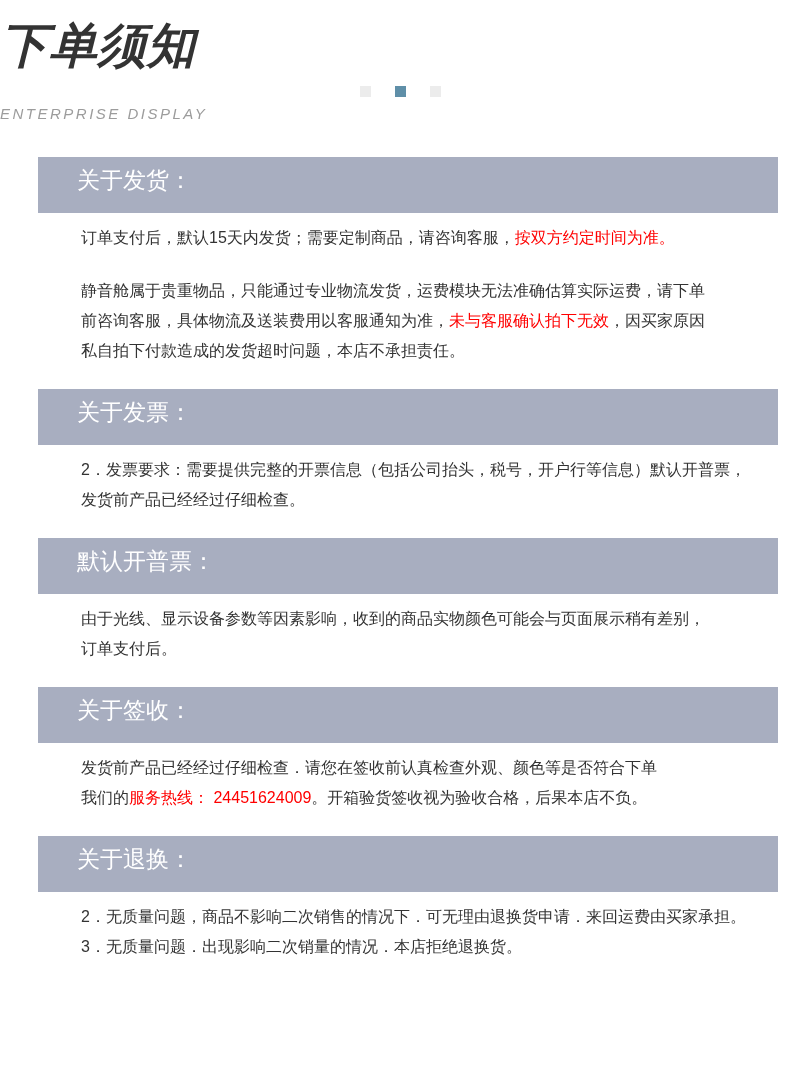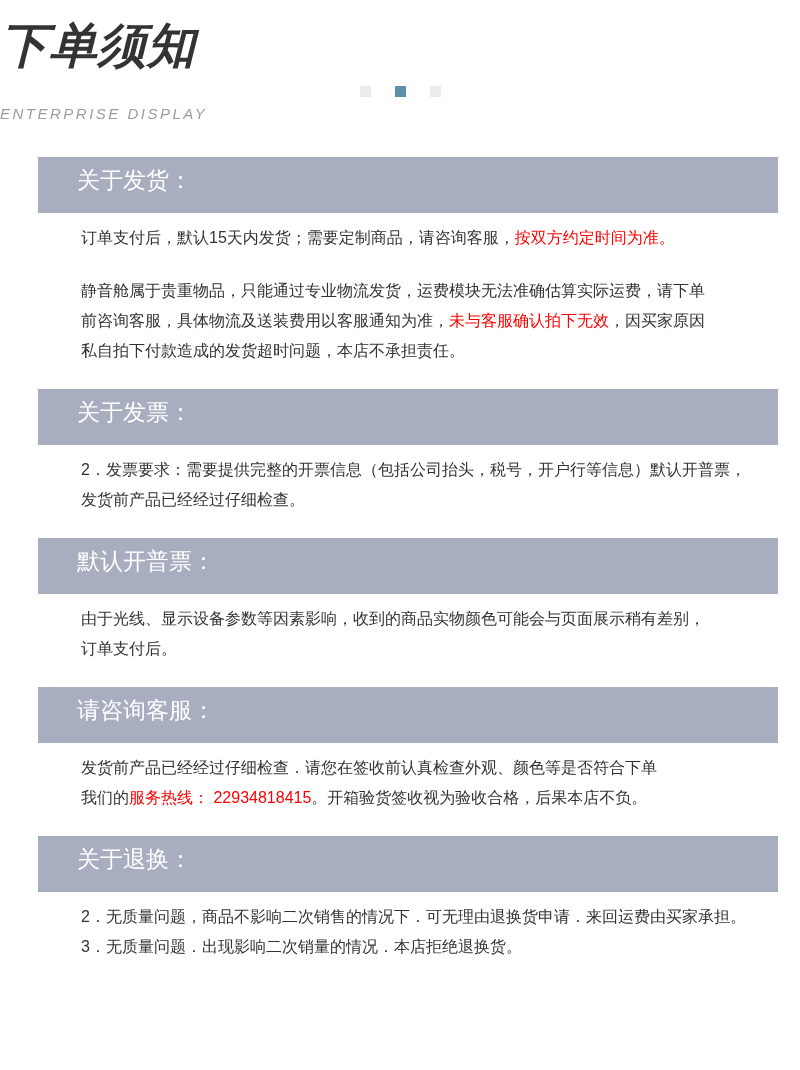--- a/index.html
+++ b/index.html
@@ -94,24 +94,24 @@
         </div>
       </div>
       <div class="section">
         <div class="bar">默认开普票：</div>
         <div class="sec-body">
           <div class="line"><span>由于光线、显示设备参数等因素影响，收到的商品实物颜色可能会与页面展示稍有差别，</span></div>
           <div class="line"><span>订单支付后。</span></div>
         </div>
       </div>
       <div class="section">
-        <div class="bar">请咨询客服：</div>
+        <div class="bar">关于签收：</div>
         <div class="sec-body">
           <div class="line"><span>发货前产品已经经过仔细检查．请您在签收前认真检查外观、颜色等是否符合下单</span></div>
-          <div class="line"><span>我们的</span><span class="red">服务热线： 22934818415</span><span>。开箱验货签收视为验收合格，后果本店不负。</span></div>
+          <div class="line"><span>我们的</span><span class="red">服务热线： 24451624009</span><span>。开箱验货签收视为验收合格，后果本店不负。</span></div>
         </div>
       </div>
       <div class="section">
         <div class="bar">关于退换：</div>
         <div class="sec-body">
           <div class="line"><span>2．无质量问题，商品不影响二次销售的情况下．可无理由退换货申请．来回运费由买家承担。</span></div>
           <div class="line"><span>3．无质量问题．出现影响二次销量的情况．本店拒绝退换货。</span></div>
         </div>
       </div>
     </div>

